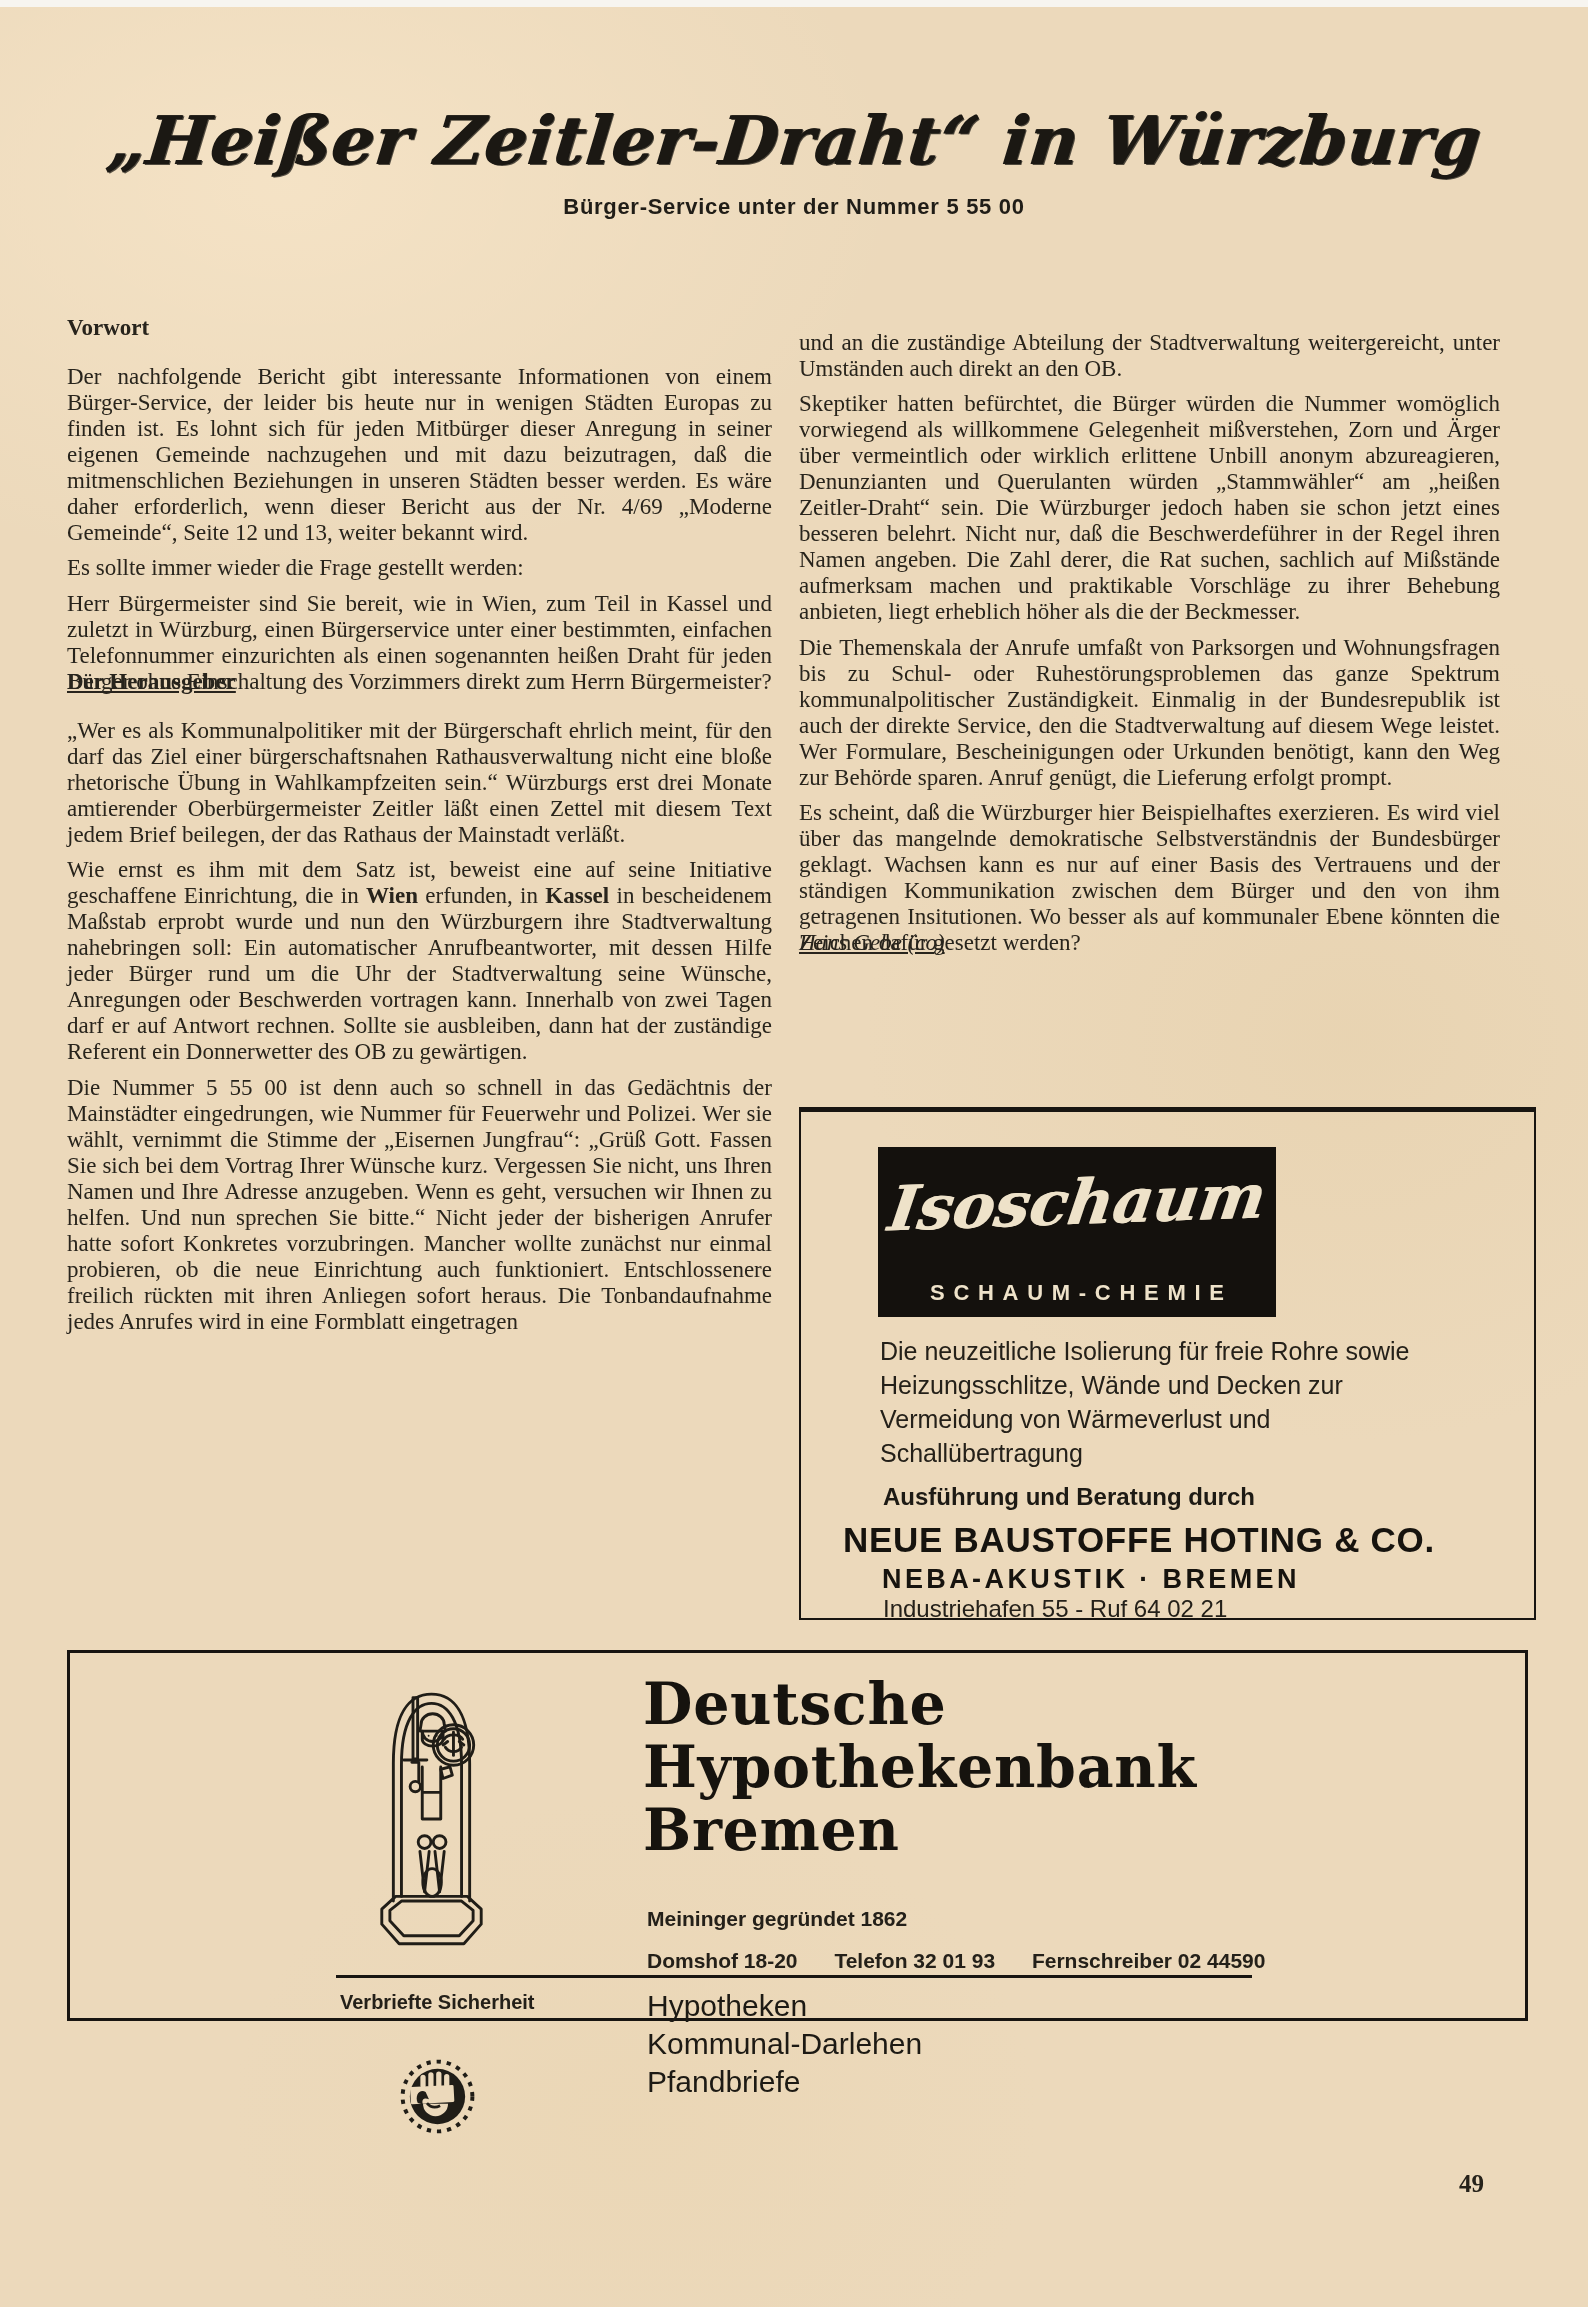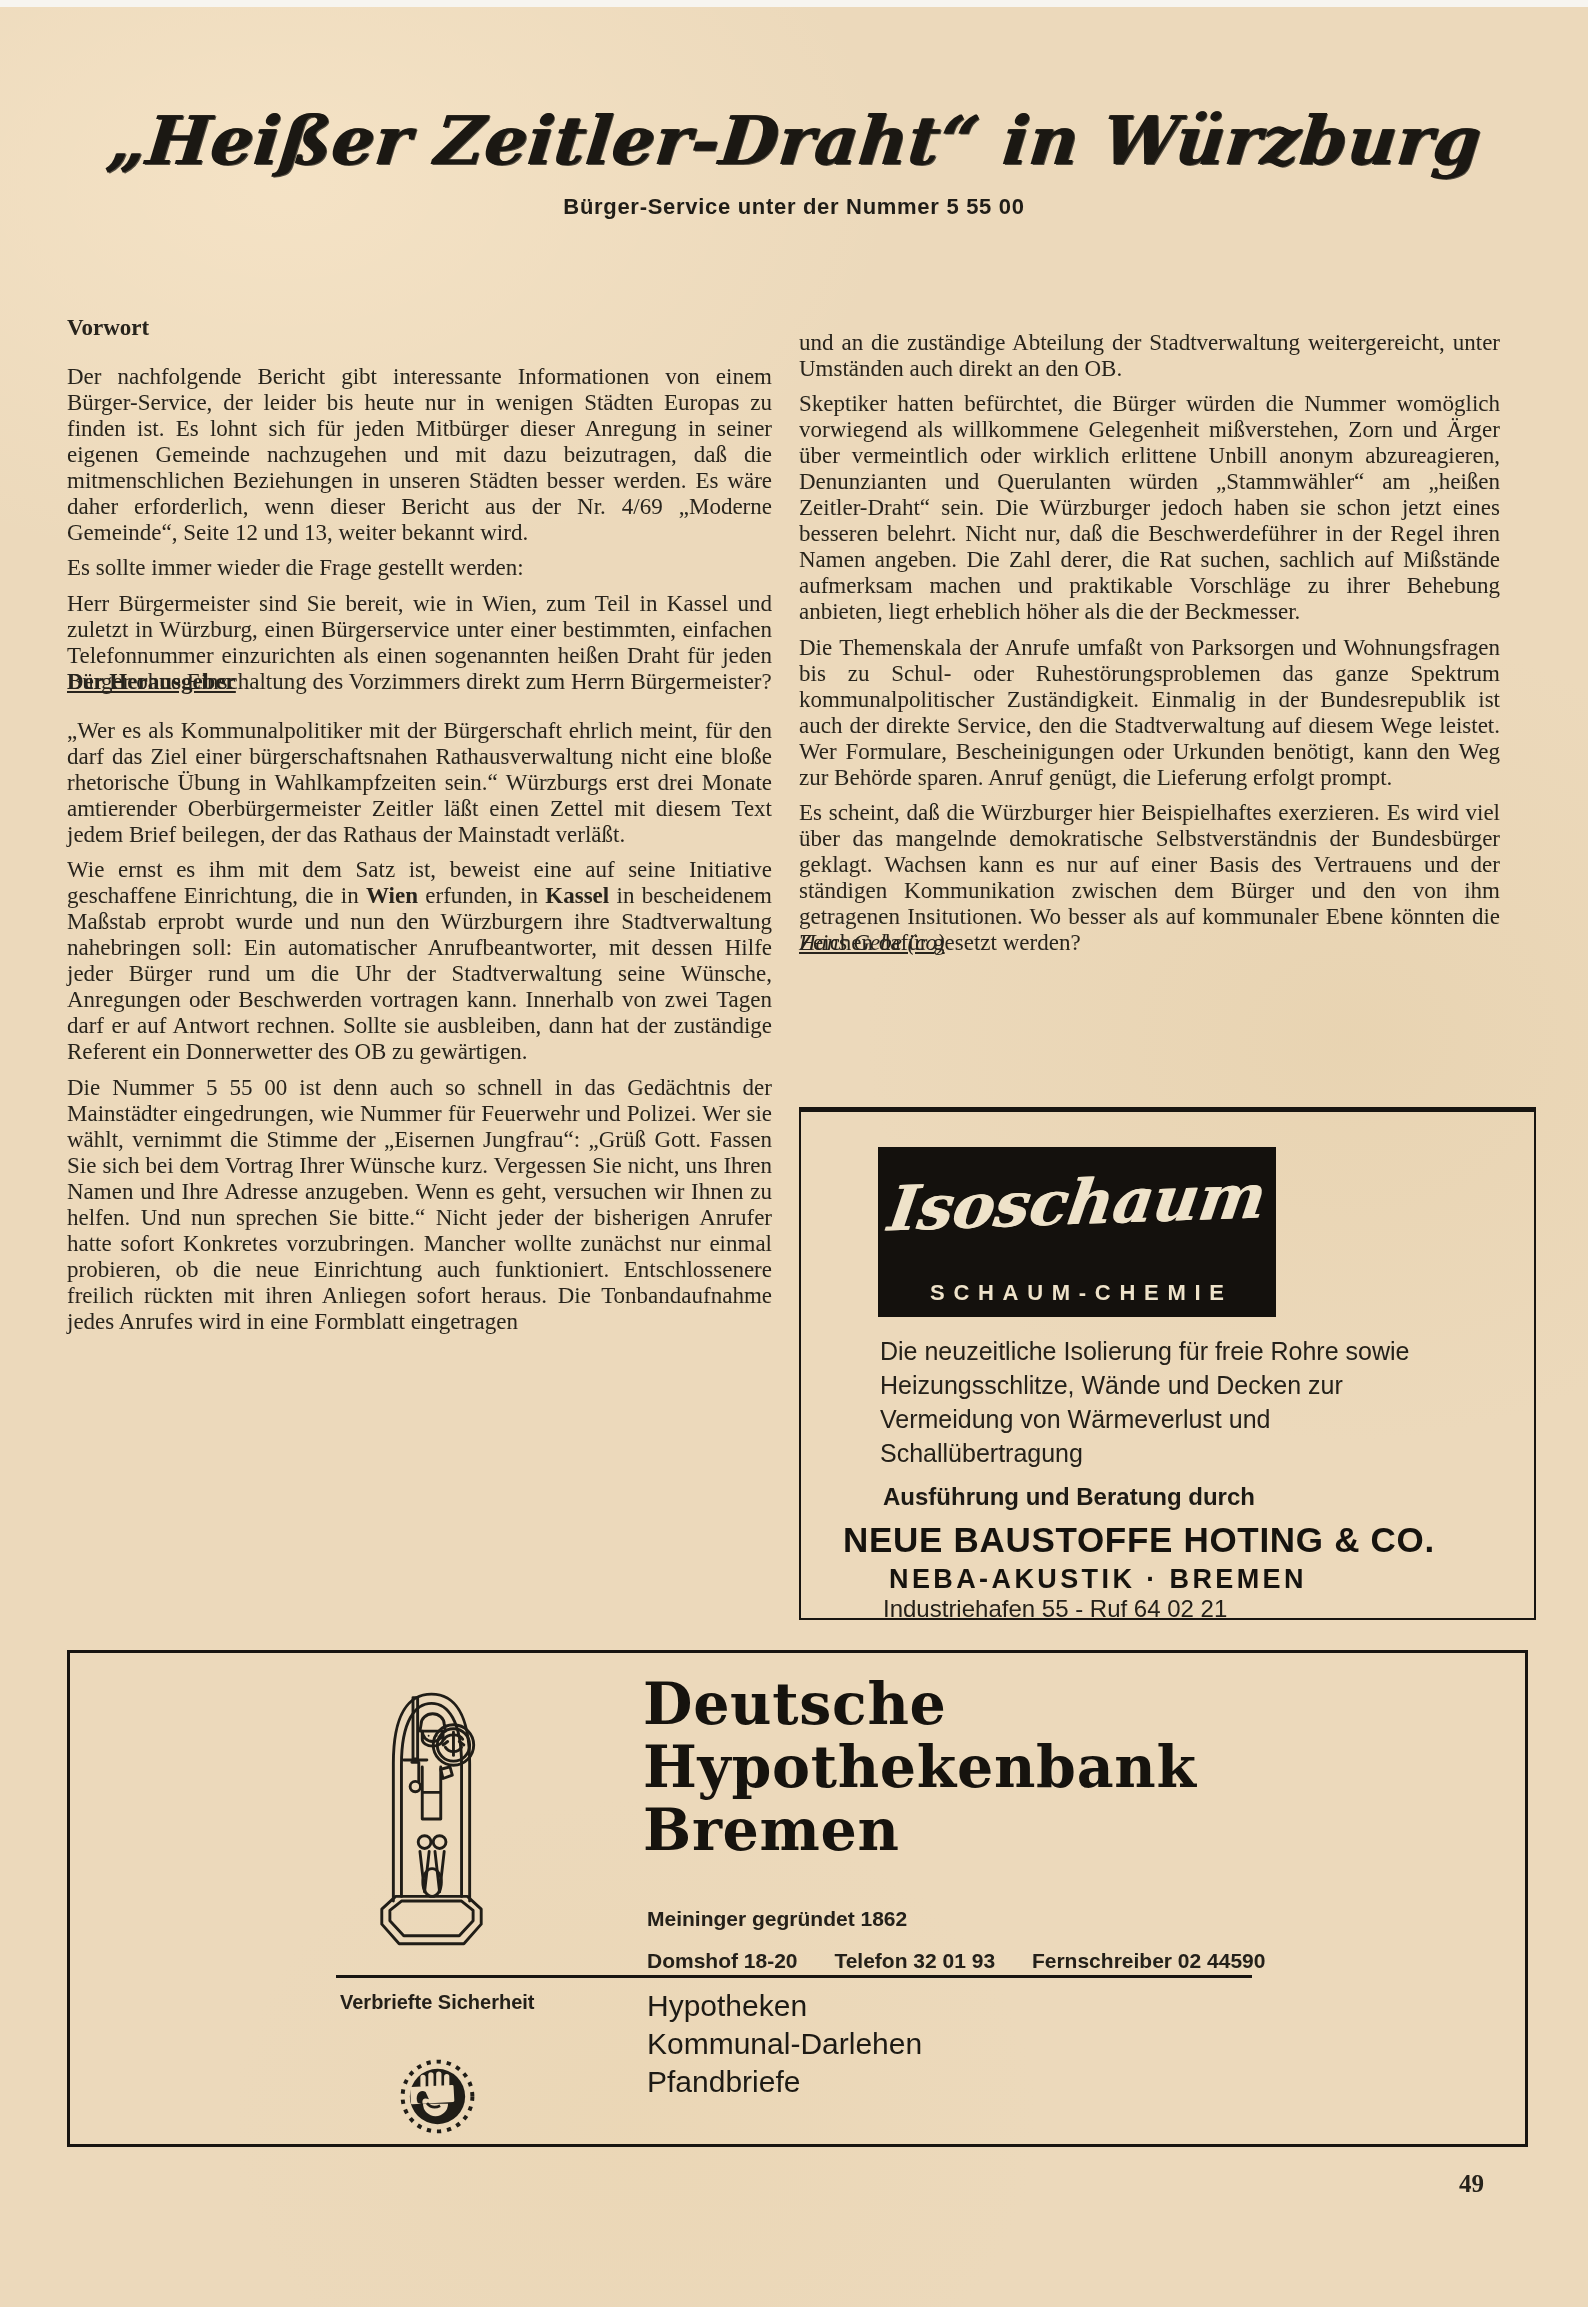--- a/index.html
+++ b/index.html
@@ -90,30 +90,30 @@
     font-size:24px;color:#1d1a14;
   }
   .iso-company{
     position:absolute;left:42px;top:408px;
     font-family:"Liberation Sans", sans-serif;font-weight:bold;
     font-size:35px;letter-spacing:0.7px;color:#16130e;
   }
   .iso-line2{
     position:absolute;left:81px;top:452px;
     font-family:"Liberation Sans", sans-serif;font-weight:bold;
-    font-size:27px;letter-spacing:3.4px;color:#16130e;margin-left:7px;
+    font-size:27px;letter-spacing:3.4px;color:#16130e;
   }
   .iso-line3{
     position:absolute;left:82px;top:483px;
     font-family:"Liberation Sans", sans-serif;
     font-size:24px;color:#242019;
   }
   
   .ad-bank{
-    position:absolute;left:67px;top:1650px;width:1461px;height:497px;
+    position:absolute;left:67px;top:1650px;width:1461px;height:371px;
     border:3.4px solid #181511;box-sizing:border-box;
   }
   .bank-statue{position:absolute;left:301px;top:17.5px;width:121px;height:289px;}
   .bank-name{
     position:absolute;left:573px;top:19px;
     font-family:"DejaVu Serif", serif;font-weight:bold;
     font-size:57px;line-height:63px;color:#16130e;
     letter-spacing:0.7px;margin:0;
   }
   .bank-founded{

